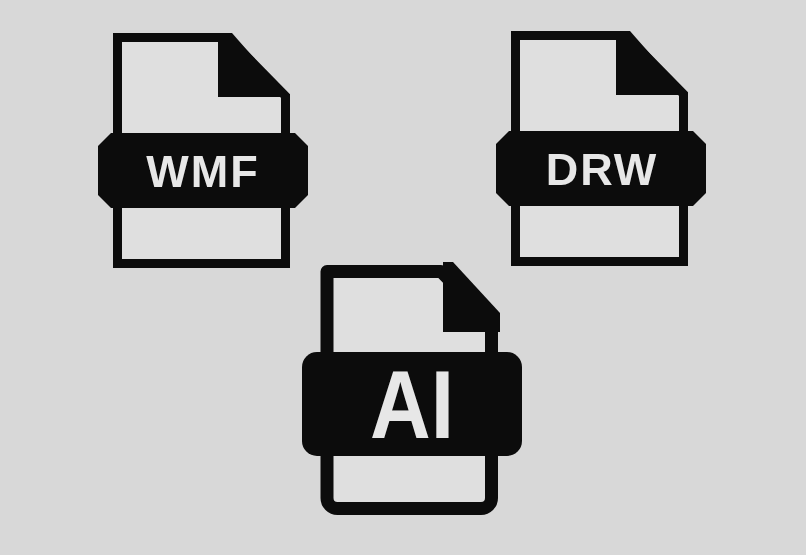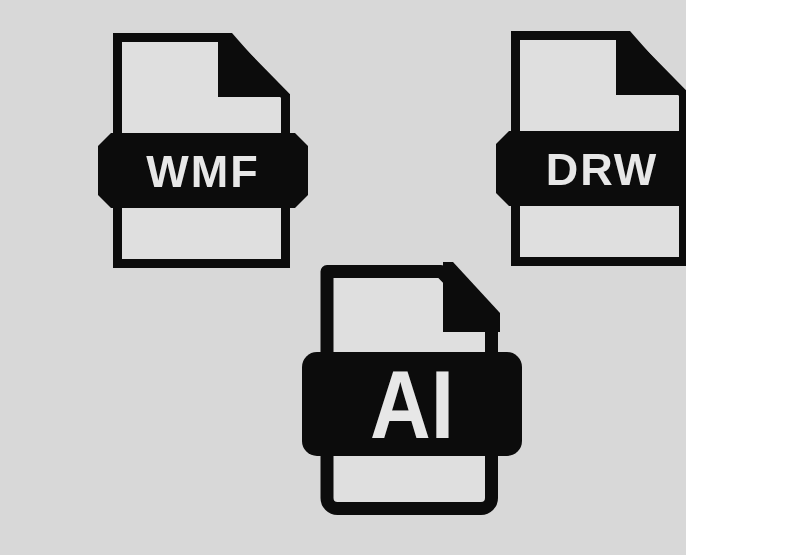--- a/index.html
+++ b/index.html
@@ -1,21 +1,21 @@
 <!DOCTYPE html>
 <html><head>
 <meta charset="utf-8">
 <style>
   html, body {
     margin: 0;
     padding: 0;
   }
   .canvas {
     position: relative;
-    width: 686px;
+    width: 806px;
     height: 555px;
     overflow: hidden;
     background: #d8d8d8; 
     font-family: "Liberation Sans", sans-serif;
   }
   .file-icon {
     position: absolute;
     filter: blur(0.45px); 
   }
   .icon-wmf { left: 98px;  top: 25px;  width: 212px; height: 246px; }

